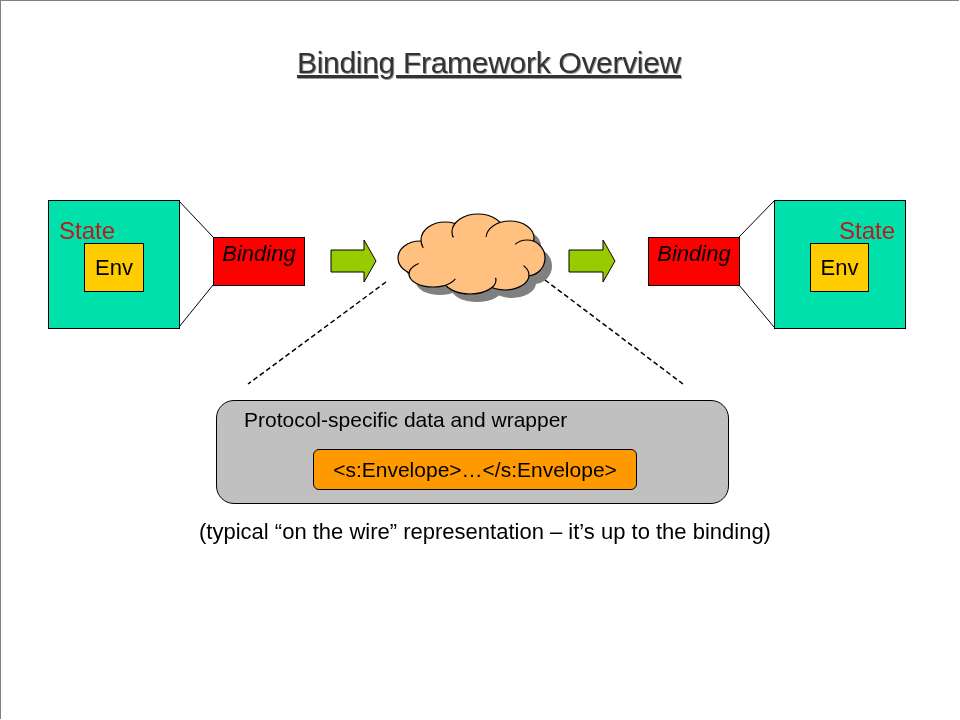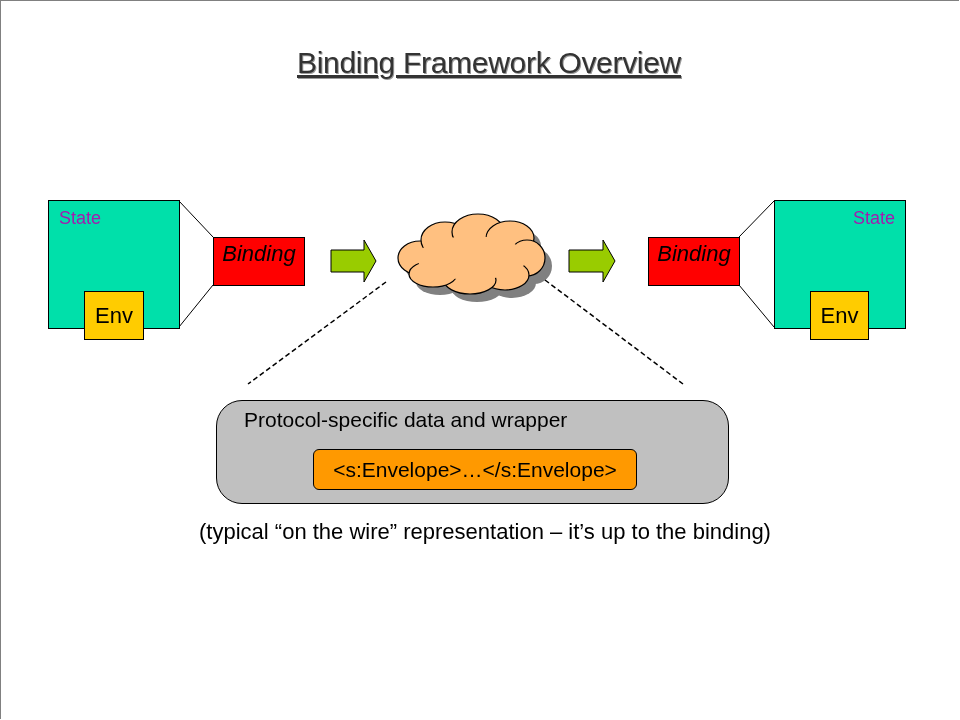--- a/index.html
+++ b/index.html
@@ -13,38 +13,37 @@
     border-left: 1px solid #808080; border-top: 1px solid #808080;
     box-sizing: border-box; pointer-events: none;
   }
   .title {
     position: absolute; left: 0; top: 46px; width: 978px; text-align: center;
     font-size: 30px; color: #333333; text-decoration: underline;
     text-shadow: 1px 1px 0 #9a9a9a; letter-spacing: -0.3px;
   }
   svg.diagram { position: absolute; left: 0; top: 0; }
   .box-text {
-    position: absolute; font-size: 18px; color: #a21caf; white-space: nowrap;
+    position: absolute; font-size: 24px; color: #b91c1c; white-space: nowrap; margin-top: 9px;
   }
   .state-box {
     position: absolute; background: #00e0aa; border: 1px solid #000; box-sizing: border-box;
   }
   .env-box {
     position: absolute; background: #ffcc00; border: 1px solid #000; box-sizing: border-box;
     display: flex; align-items: center; justify-content: center;
     font-size: 22px;
-    margin-top: 48px;
   }
   .binding-box {
     position: absolute; background: #ff0000; border: 1px solid #000; box-sizing: border-box;
     font-size: 22px; text-align: center; padding-top: 3px; font-style: italic;
   }
   .wire-box {
     position: absolute; left: 216px; top: 400px; width: 513px; height: 104px;
-    background: #c0c0c0; border: 1px solid #000; border-radius: 26px; box-sizing: border-box; padding-left: 48px;
+    background: #c0c0c0; border: 1px solid #000; border-radius: 18px; box-sizing: border-box; padding-left: 48px;
   }
   .wire-title {
     position: absolute; left: 27px; top: 7px; font-size: 21px; color: #000; white-space: nowrap;
   }
   .envelope-box {
     position: absolute; left: 96px; top: 48px; width: 324px; height: 41px;
     background: #ff9900; border: 1px solid #000; border-radius: 6px; box-sizing: border-box;
     display: flex; align-items: center; justify-content: center;
     font-size: 21px; color: #000; white-space: nowrap;
   }

